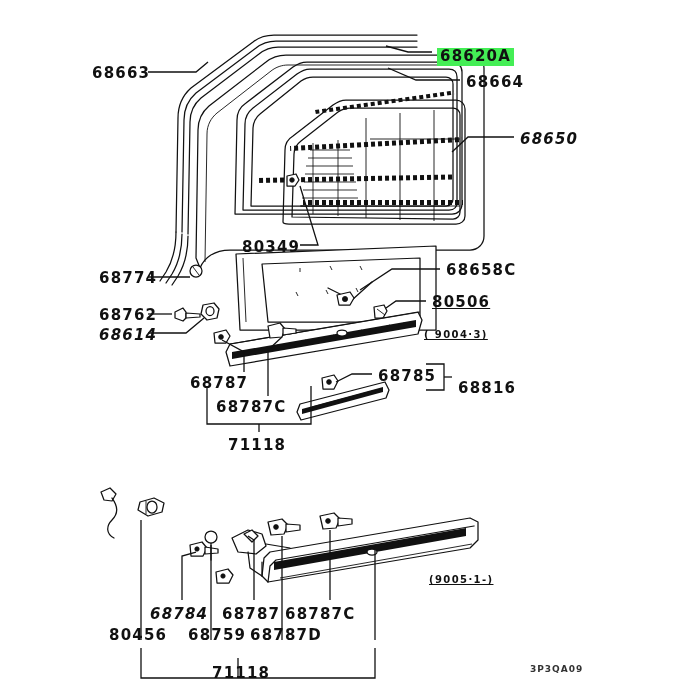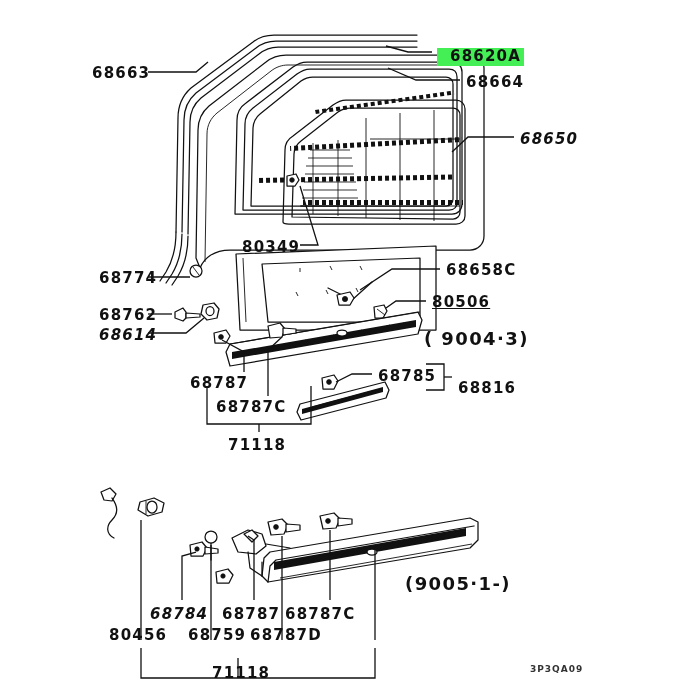--- a/index.html
+++ b/index.html
@@ -16,23 +16,23 @@
     font-family:"DejaVu Sans","Liberation Sans",sans-serif;
     font-size:15px;
     font-weight:700;
     letter-spacing:1.2px;
     color:#111;
     white-space:nowrap;
     line-height:1;
   }
   .lbl.hl{
     background:#44ee55;
-    padding:1px 3px 2px 13px;
+    padding:1px 3px 2px 3px;
   }
-  .lbl.small{font-size:18px;letter-spacing:1.4px;}
+  .lbl.small{font-size:10px;letter-spacing:1.4px;text-decoration:underline;}
   .lbl.footer{
     font-size:9px;font-weight:700;letter-spacing:1px;color:#333;
   }
 </style>
 </head>
 <body>
 
 <div id="diagram-root">
 
   <svg id="parts-svg" viewBox="0 0 700 700">
@@ -309,18 +309,18 @@
   <div class="lbl" style="left:458px;top:381px;">68816</div>
   <div class="lbl" style="left:190px;top:376px;">68787</div>
   <div class="lbl" style="left:216px;top:400px;">68787C</div>
   <div class="lbl" style="left:228px;top:438px;">71118</div>
   <div class="lbl" style="left:150px;top:607px;font-style:italic;">68784</div>
   <div class="lbl" style="left:222px;top:607px;">68787</div>
   <div class="lbl" style="left:285px;top:607px;">68787C</div>
   <div class="lbl" style="left:109px;top:628px;">80456</div>
   <div class="lbl" style="left:188px;top:628px;">68759</div>
   <div class="lbl" style="left:250px;top:628px;">68787D</div>
-  <div class="lbl small" style="left:405px;top:575px;">(9005·1-)</div>
+  <div class="lbl small" style="left:429px;top:575px;">(9005·1-)</div>
   <div class="lbl" style="left:212px;top:666px;">71118</div>
 
   <div class="lbl footer" style="left:530px;top:665px;">3P3QA09</div>
 
 </div>
 
 </body></html>

